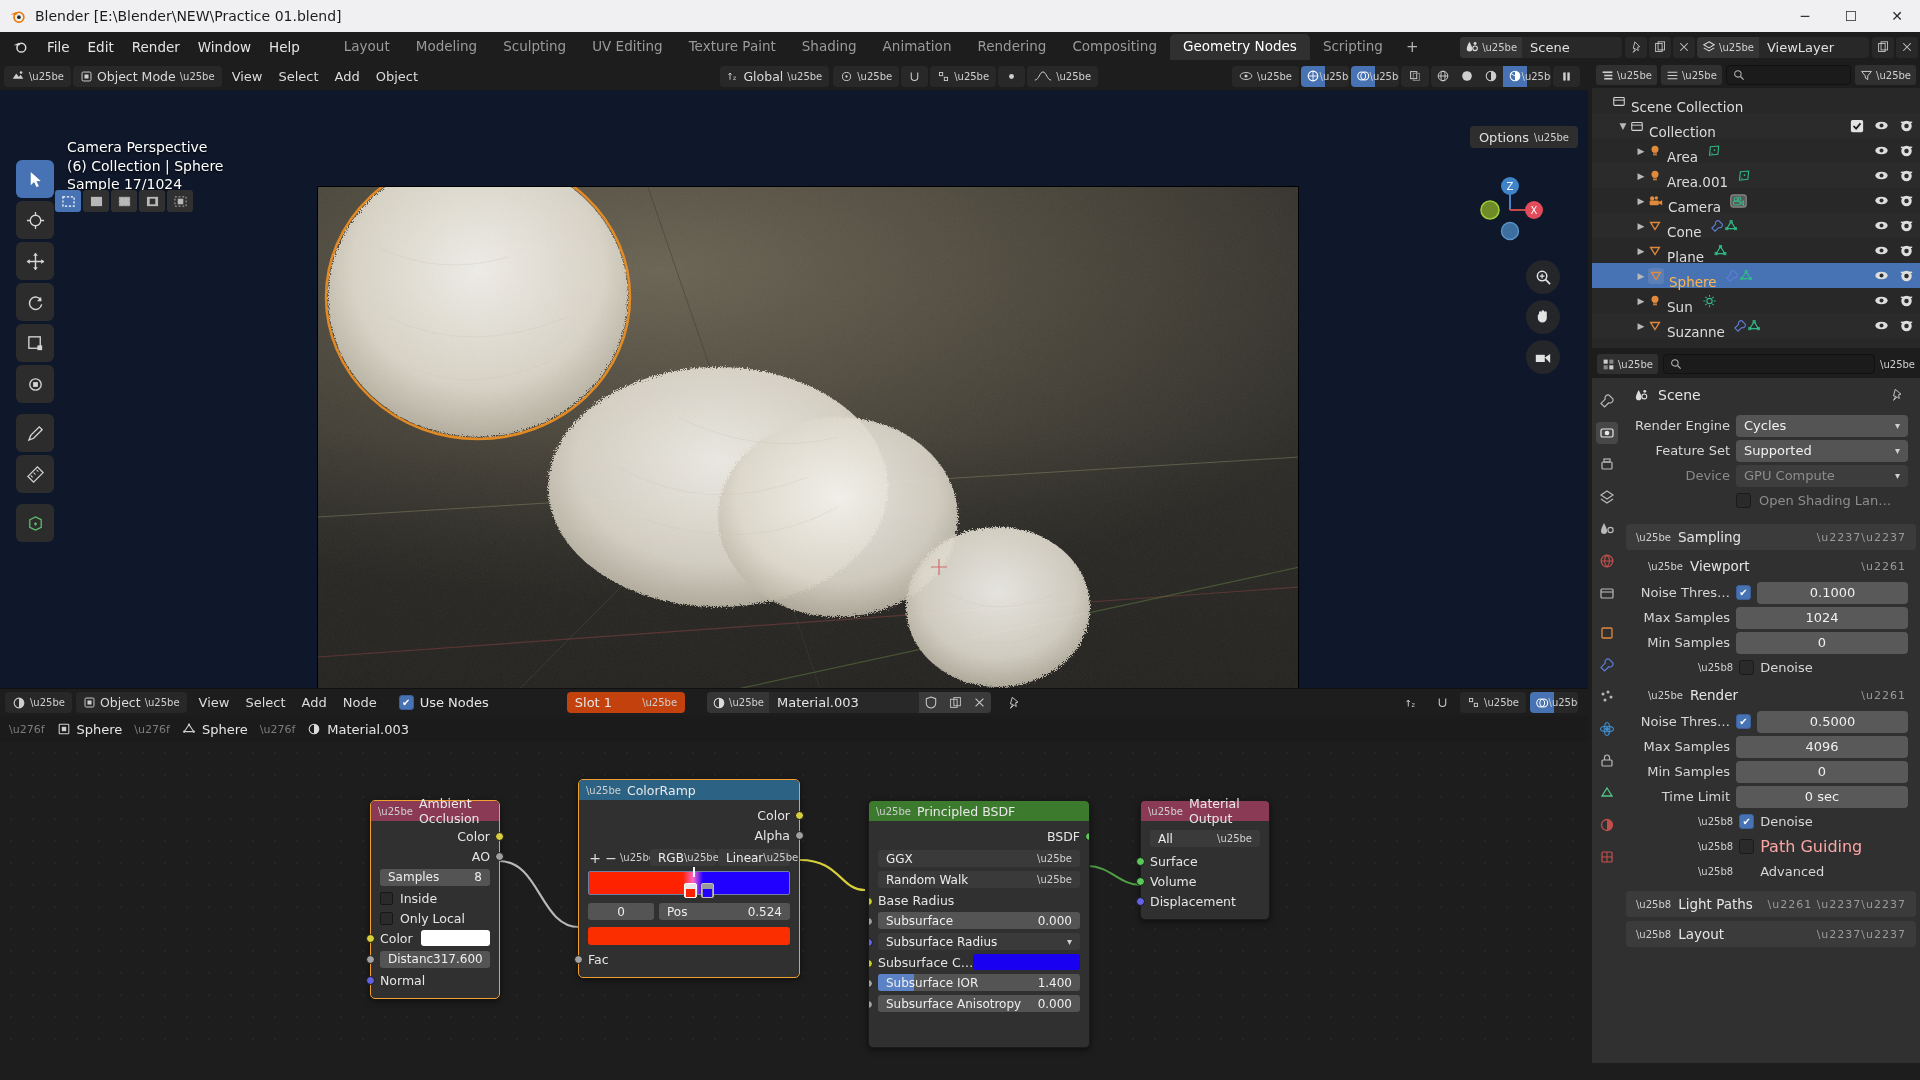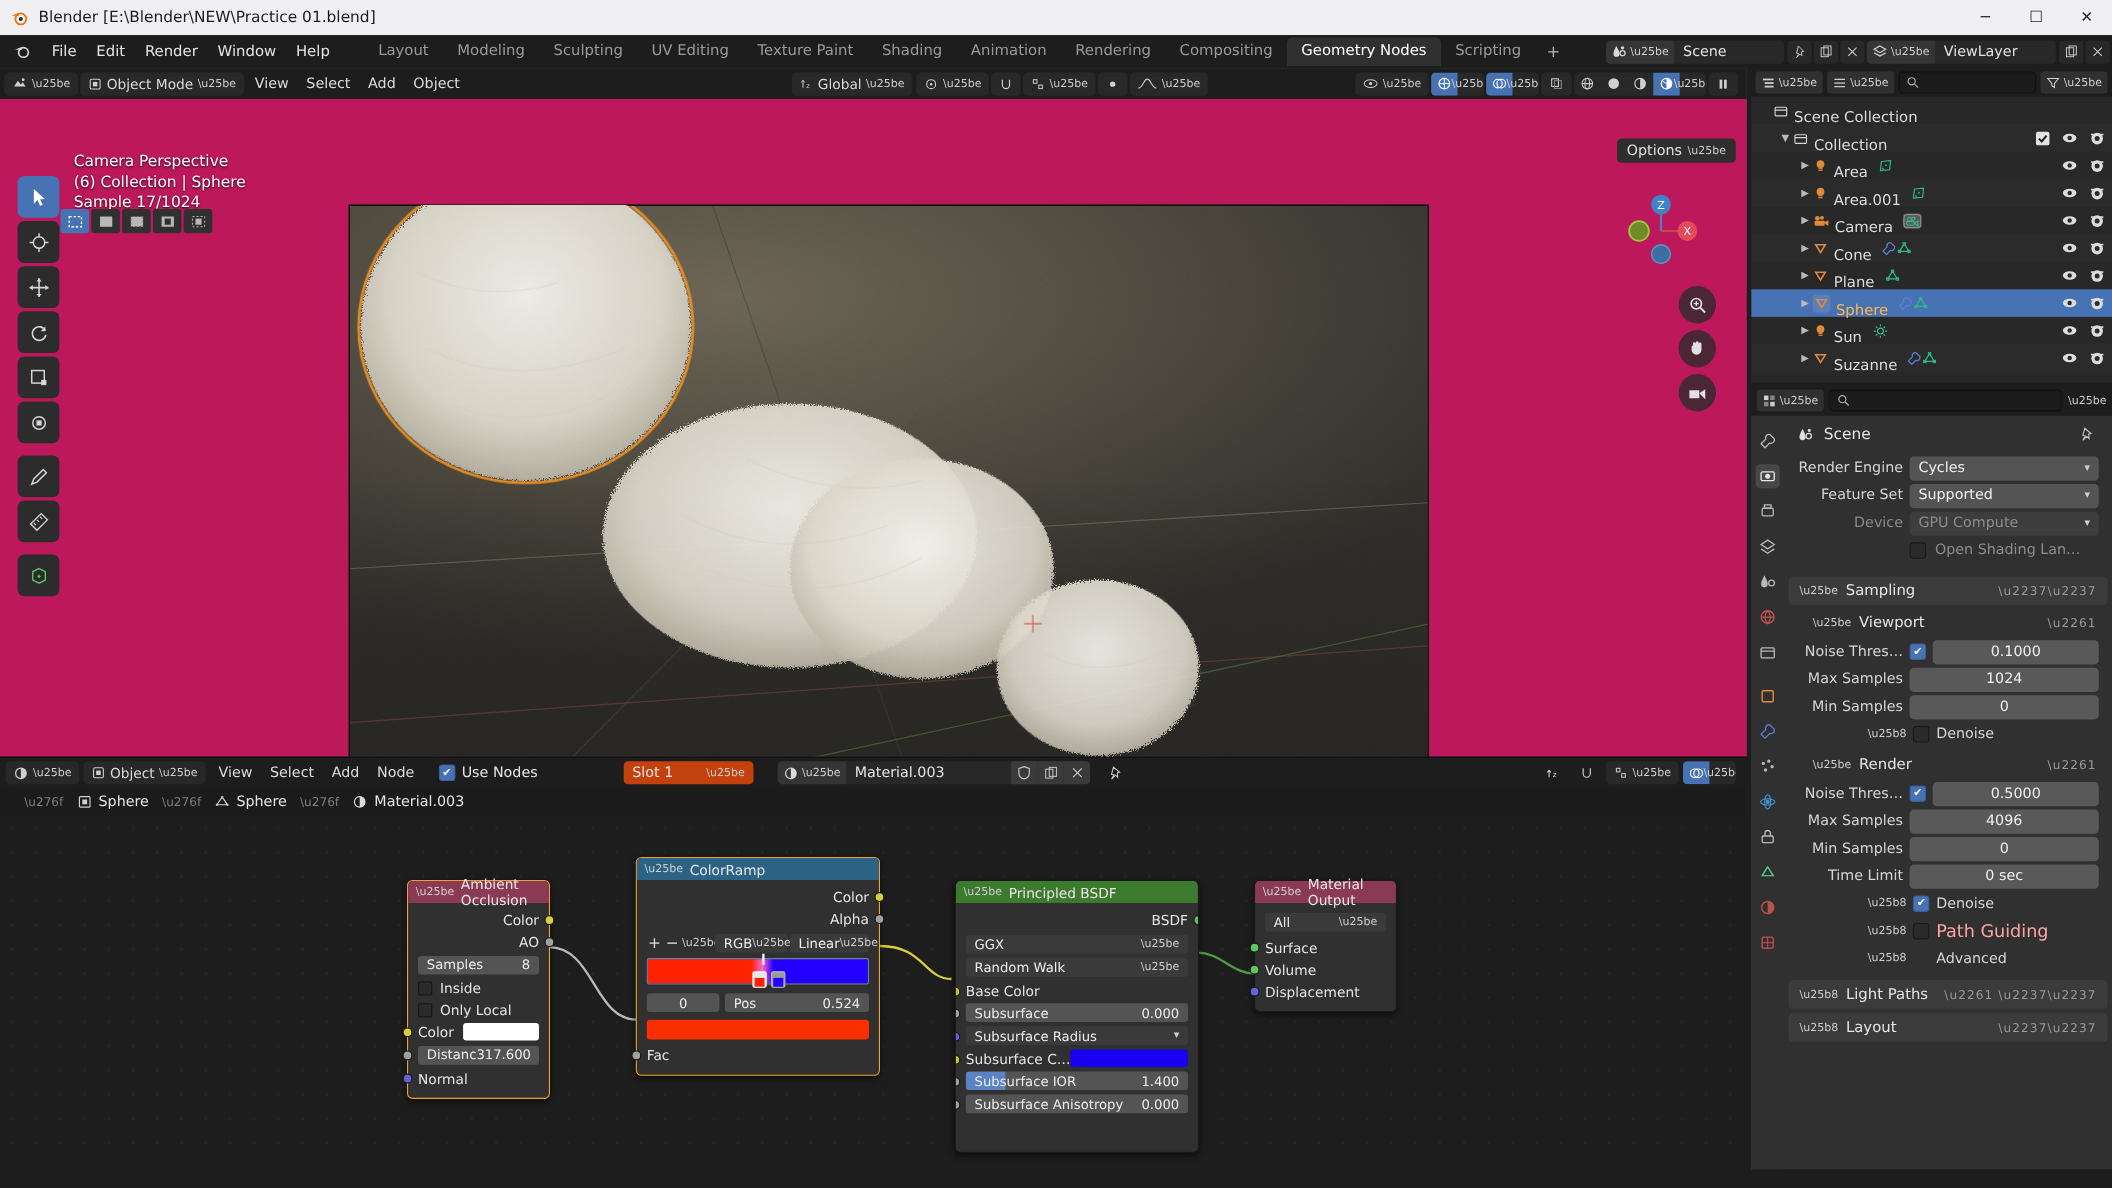--- a/index.html
+++ b/index.html
@@ -64,21 +64,21 @@
     z-index: 20;
   }
   .vp-btn { height: 21px; background: #282828; border-radius: 4px; display: flex;
             align-items: center; padding: 0 7px; gap: 4px; font-size: 12.5px; color: #dadada; }
   .vp-btn.plain { background: transparent; }
   .vp-menu { padding: 2px 8px; font-size: 13px; color: #dcdcdc; border-radius: 3px; }
   .seg { display: flex; height: 21px; background: #282828; border-radius: 4px; overflow: hidden; }
   .seg > div { width: 24px; height: 21px; display: flex; align-items: center; justify-content: center; }
   .seg > div.on { background: #4772b3; }
 
-  .vp-canvas { position: absolute; top: 28px; left: 0; right: 0; bottom: 0; background: #be185d; }
+  .vp-canvas { position: absolute; top: 28px; left: 0; right: 0; bottom: 0; background: #0f172a; }
   .cam-frame {
     position: absolute; left: 317px; top: 96px; width: 982px; height: 554px;
     overflow: hidden;
     background:
       radial-gradient(ellipse 80% 60% at 35% 15%, #6b6454 0%, #4f4a3e 45%, #2b2a26 100%),
       #35332c;
     border: 1px solid #000;
   }
   .cam-passepartout { position:absolute; inset:0; }
   .ground-haze {
@@ -175,21 +175,21 @@
   .checkbox.on { background: #4772b3; border-color: #3a5f96; }
   .checkbox.on::after { content: "✔"; color: #fff; font-size: 10px; line-height: 1; }
 
   
   .shader {
     position: absolute; top: 688px; left: 0; width: 1588px; height: 360px;
     background: #1d1d1d;
   }
   .sh-header { height: 28px; background: #1d1d1d; display: flex; align-items: center; padding: 0 5px; gap: 4px;
                border-top: 1px solid #111; }
-  .sh-sub { height: 26px; background: #1b1b1b; display: flex; align-items: center; padding: 0 16px; gap: 6px; font-size: 13px; }
+  .sh-sub { height: 26px; background: #1b1b1b; display: flex; align-items: center; padding: 0 3px; gap: 6px; font-size: 13px; }
   .sh-canvas {
     position: absolute; top: 54px; left: 0; right: 0; bottom: 0;
     background-color: #1d1d1d;
     background-image: radial-gradient(circle, #262626 1px, transparent 1.2px);
     background-size: 22px 22px;
   }
   .matfield { display: flex; align-items: center; height: 21px; background: #282828; border-radius: 4px; }
   .mf-pre { background: #353535; height:21px; border-radius: 4px 0 0 4px; display:flex;align-items:center;padding:0 5px;gap:3px; }
   .mf-name { padding: 0 10px 0 8px; font-size: 13px; min-width: 150px; }
   .mf-ico { width: 24px; height: 21px; background: #3a3a3a; display:flex;align-items:center;justify-content:center; }
@@ -1509,21 +1509,21 @@
           <div style="padding:4px 9px 2px;">
             <div class="nfield dropdown">
               <span>Random Walk</span>
                 <span class="chev">\u25be</span>
             </div>
           </div>
           <div id="bsdf-rows">
               <div style="position: relative;">
                 <span class="nsock in" style="background: rgb(199, 199, 41); top: 7px;"></span>
                 <div class="nrow" style="position: static;">
-                  <span>Base Color</span>
+                  <span>Base Radius</span>
                 </div>
               </div>
               <div style="position: relative;">
                 <span class="nsock in" style="background: rgb(161, 161, 161); top: 7px;"></span>
                 <div style="padding: 2px 9px;">
                   <div class="nfield" style="position: relative; overflow: hidden;">
                     <span style="position: relative;">Subsurface</span>
                     <span style="position: relative;">0.000</span>
                   </div>
                 </div>

